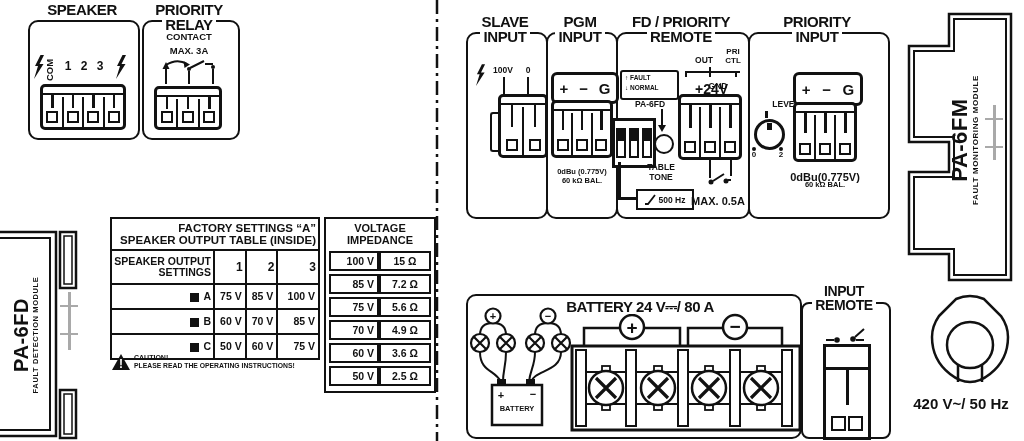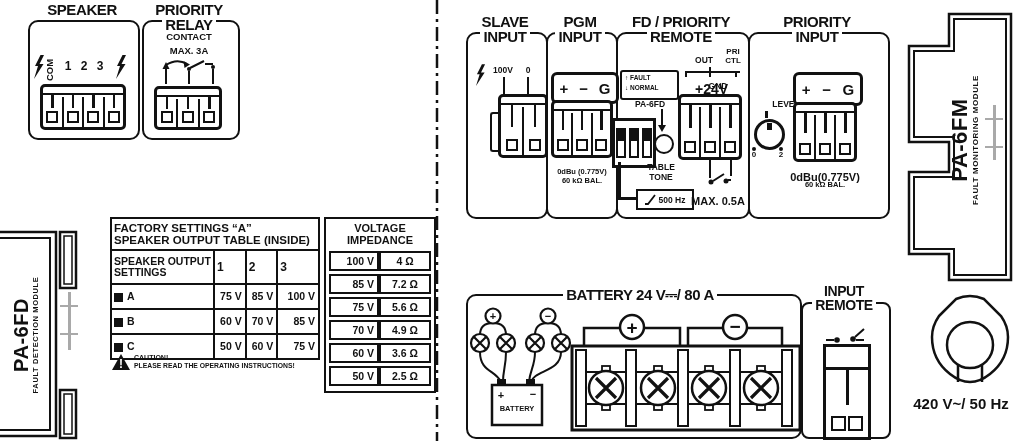--- a/index.html
+++ b/index.html
@@ -20,21 +20,21 @@
   .cell:before{content:"";position:absolute;top:-4px;left:calc(50% - 1px);width:2.5px;height:50%;background:#111}
   .cell:after{content:"";position:absolute;bottom:4px;left:50%;transform:translateX(-50%);width:8px;height:8px;border:2.5px solid #111}
   .pm{position:absolute;border:3px solid #111;border-radius:6px;background:#fff;display:flex;align-items:center;justify-content:space-around;font-size:15px}
   .dip{position:absolute;border:3px solid #111;background:#fff;display:flex;justify-content:space-around;align-items:center}
   .sw{width:6px;height:26px;border:2px solid #111;position:relative}
   .sw:before{content:"";position:absolute;top:0;left:0;right:0;height:11px;background:#111}
   .knob{position:absolute;border:3px solid #111;border-radius:50%;background:#fff}
   .knob:after{content:"";position:absolute;top:1px;left:calc(50% - 2.5px);width:5px;height:7px;background:#111}
   .dot{position:absolute;width:4px;height:4px;border-radius:50%;background:#111}
   .ftable{position:absolute;border-collapse:collapse;font-size:10.5px;background:#fff}
-  .ftable td,.ftable th{border:2.5px solid #111;padding:0 2px;text-align:left;line-height:1.05}
+  .ftable td,.ftable th{border:2.5px solid #111;padding:0 2px;text-align:right;line-height:1.05}
   .vwrap{position:absolute;border:2.5px solid #111;background:#fff;padding:2px 3px}
   .vtable{border-collapse:separate;border-spacing:0 3px;font-size:10.5px}
   .vtable td{border:2.5px solid #111;padding:0 3px;text-align:center;height:16px}
   .sqm{display:inline-block;width:9px;height:9px;background:#111;margin-right:4px;vertical-align:middle}
   .vrot{position:absolute;transform:rotate(-90deg);text-align:center;line-height:1.1}
   svg{position:absolute;overflow:visible}
 </style>
 </head>
 <body>
 
@@ -157,21 +157,21 @@
 
   <div class="vwrap" style="left:324px;top:217px">
     <div style="text-align:center;font-size:11px;line-height:1.05;padding:2px 0">
       <div>VOLTAGE</div>
       <div>IMPEDANCE</div>
     </div>
     <table class="vtable">
       <tbody>
           <tr>
             <td style="width:40px;text-align:right">100 V</td>
-            <td style="width:42px">4 Ω</td>
+            <td style="width:42px">15 Ω</td>
           </tr>
       <tr>
             <td style="text-align:right">85 V</td>
             <td>7.2 Ω</td>
           </tr>
       <tr>
             <td style="text-align:right">75 V</td>
             <td>5.6 Ω</td>
           </tr>
       <tr>
@@ -296,21 +296,21 @@
   </div>
   <div class="tb" style="left:793px;top:102px;width:64px;height:60px">
     <i class="cell"></i>
       <i class="cell"></i>
       <i class="cell"></i>
   </div>
   <div class="t" style="left:781px;top:172px;width:88px;font-size:11px">0dBu(0.775V)</div>
   <div class="t" style="left:781px;top:181px;width:88px;font-size:7.5px">60 kΩ BAL.</div>
 
   <div class="box" style="left:466px;top:294px;width:332px;height:141px"></div>
-  <div class="title" style="left:540px;top:287px;width:200px">
+  <div class="title" style="left:540px;top:299px;width:200px">
     <div>BATTERY 24 V⎓/ 80 A</div>
   </div>
   <svg style="left:468px;top:302px" width="108" height="130" viewBox="0 0 108 130">
     <path d="M12,33 Q12,21 25,21 Q38,21 38,33" stroke="#111" stroke-width="2" fill="none"></path>
     <path d="M67,33 Q67,21 80,21 Q93,21 93,33" stroke="#111" stroke-width="2" fill="none"></path>
     <circle cx="25" cy="14" r="7.5" stroke="#111" stroke-width="2.2" fill="#fff"></circle>
     <text x="25" y="18" font-size="11" text-anchor="middle" fill="#111">+</text>
     <circle cx="80" cy="14" r="7.5" stroke="#111" stroke-width="2.2" fill="#fff"></circle>
     <text x="80" y="17.5" font-size="11" text-anchor="middle" fill="#111">−</text>
     <path d="M12,50 C12,70 28,68 33,80 M38,50 C38,64 35,68 35,80 M67,50 C67,64 62,68 61,80 M93,50 C93,70 66,68 63,80" stroke="#111" stroke-width="2" fill="none"></path>

